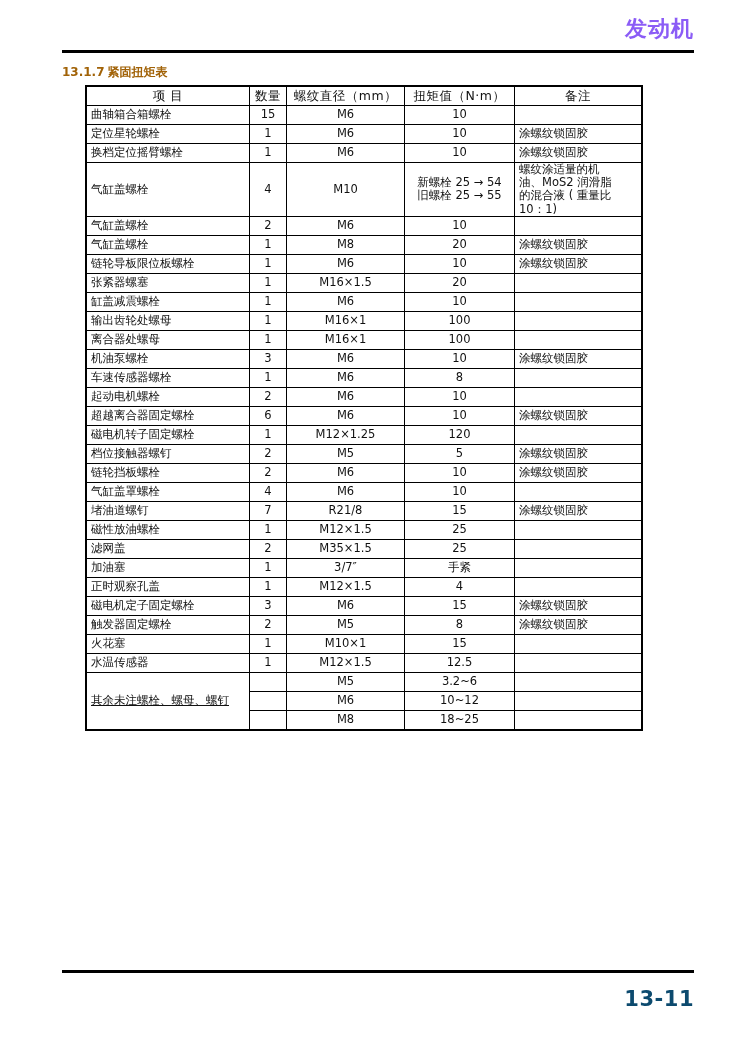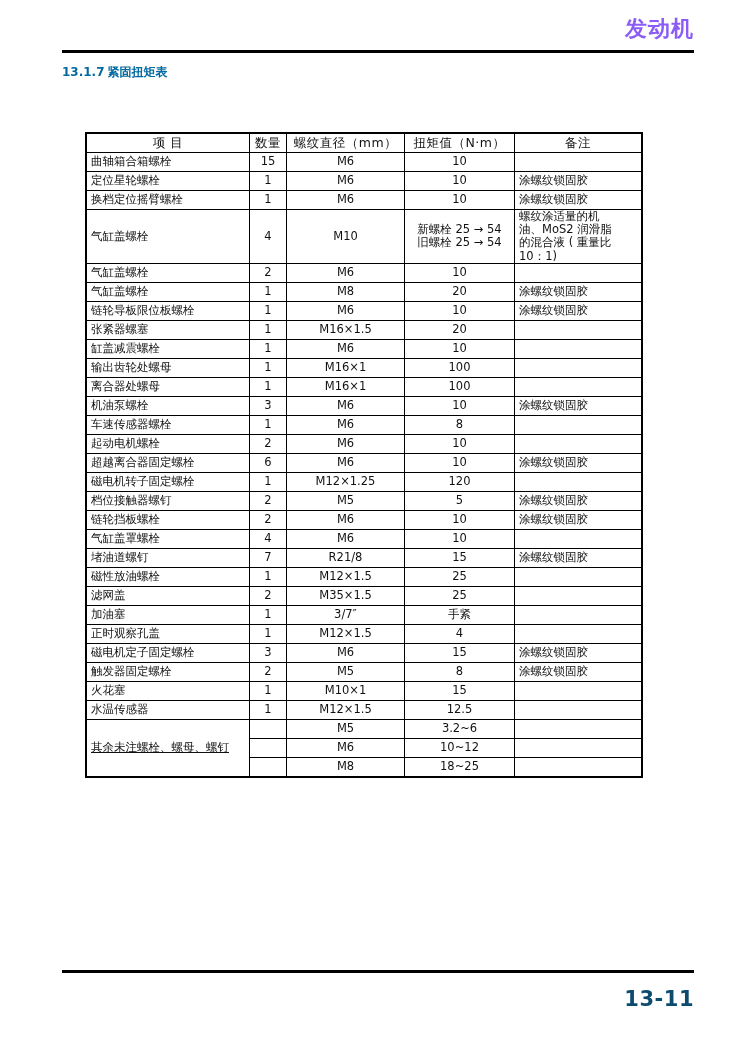--- a/index.html
+++ b/index.html
@@ -42,32 +42,31 @@
     background: #000;
   }
 
   
   .section-heading {
     position: absolute;
     top: 64px;
     left: 62px;
     font-size: 12px;
     font-weight: bold;
-    color: #0369a1;
+    color: #a16207;
     white-space: nowrap;
   }
   .section-heading .num { margin-right: 3px; }
 
   
   .table-wrap {
     position: absolute;
     top: 86px;
     left: 86px;
     width: 555px;
-    margin-top: 47px;
   }
   table.torque {
     border-collapse: collapse;
     width: 100%;
     table-layout: fixed;
     font-size: 11.5px;
     color: #111;
   }
   table.torque td,
   table.torque th {
@@ -198,21 +197,21 @@
             <td class="dia">M6</td>
             <td class="torque">10</td>
             <td class="remark">涂螺纹锁固胶</td>
           </tr>
           <tr>
             <td class="item tall-item" rowspan="4">气缸盖螺栓</td>
             <td class="qty tall-item" rowspan="4">4</td>
             <td class="dia tall-item" rowspan="4">M10</td>
             <td class="torque tall-torque" rowspan="4">
               <div>新螺栓 25 → 54</div>
-              <div>旧螺栓 25 → 54</div>
+              <div>旧螺栓 25 → 55</div>
             </td>
             <td class="remark tall-remark" rowspan="4">
               <span class="ln">螺纹涂适量的机</span>
               <span class="ln">油、MoS2 润滑脂</span>
               <span class="ln">的混合液 ( 重量比</span>
               <span class="ln">10：1)</span>
             </td>
           </tr>
           <tr></tr>
           <tr></tr>

